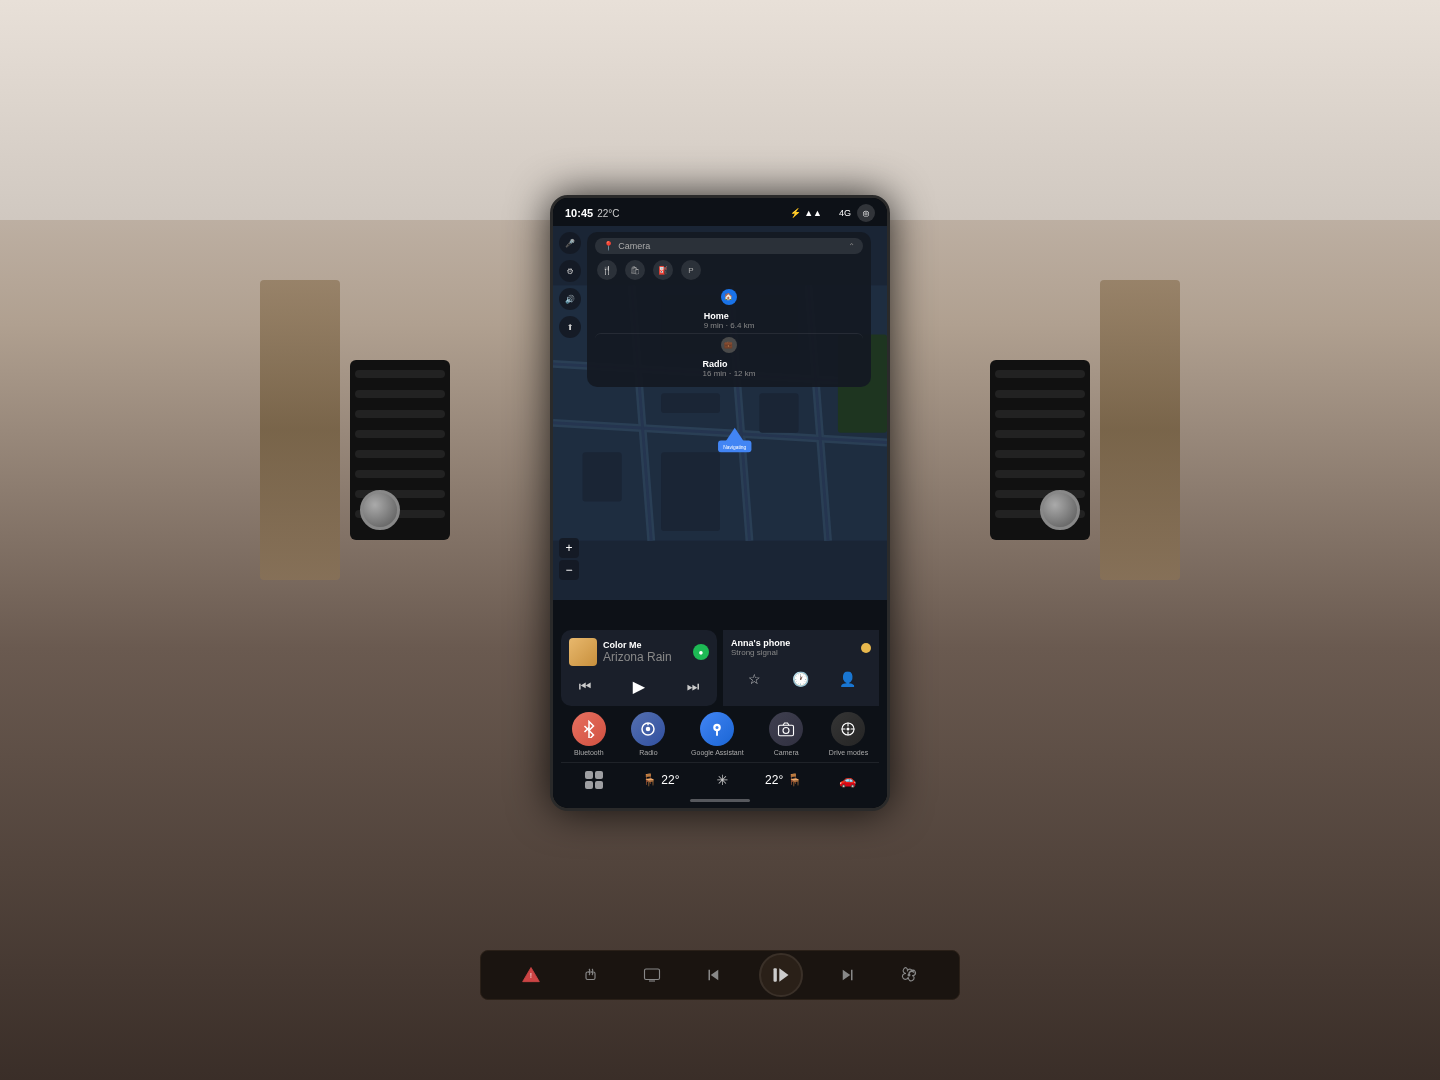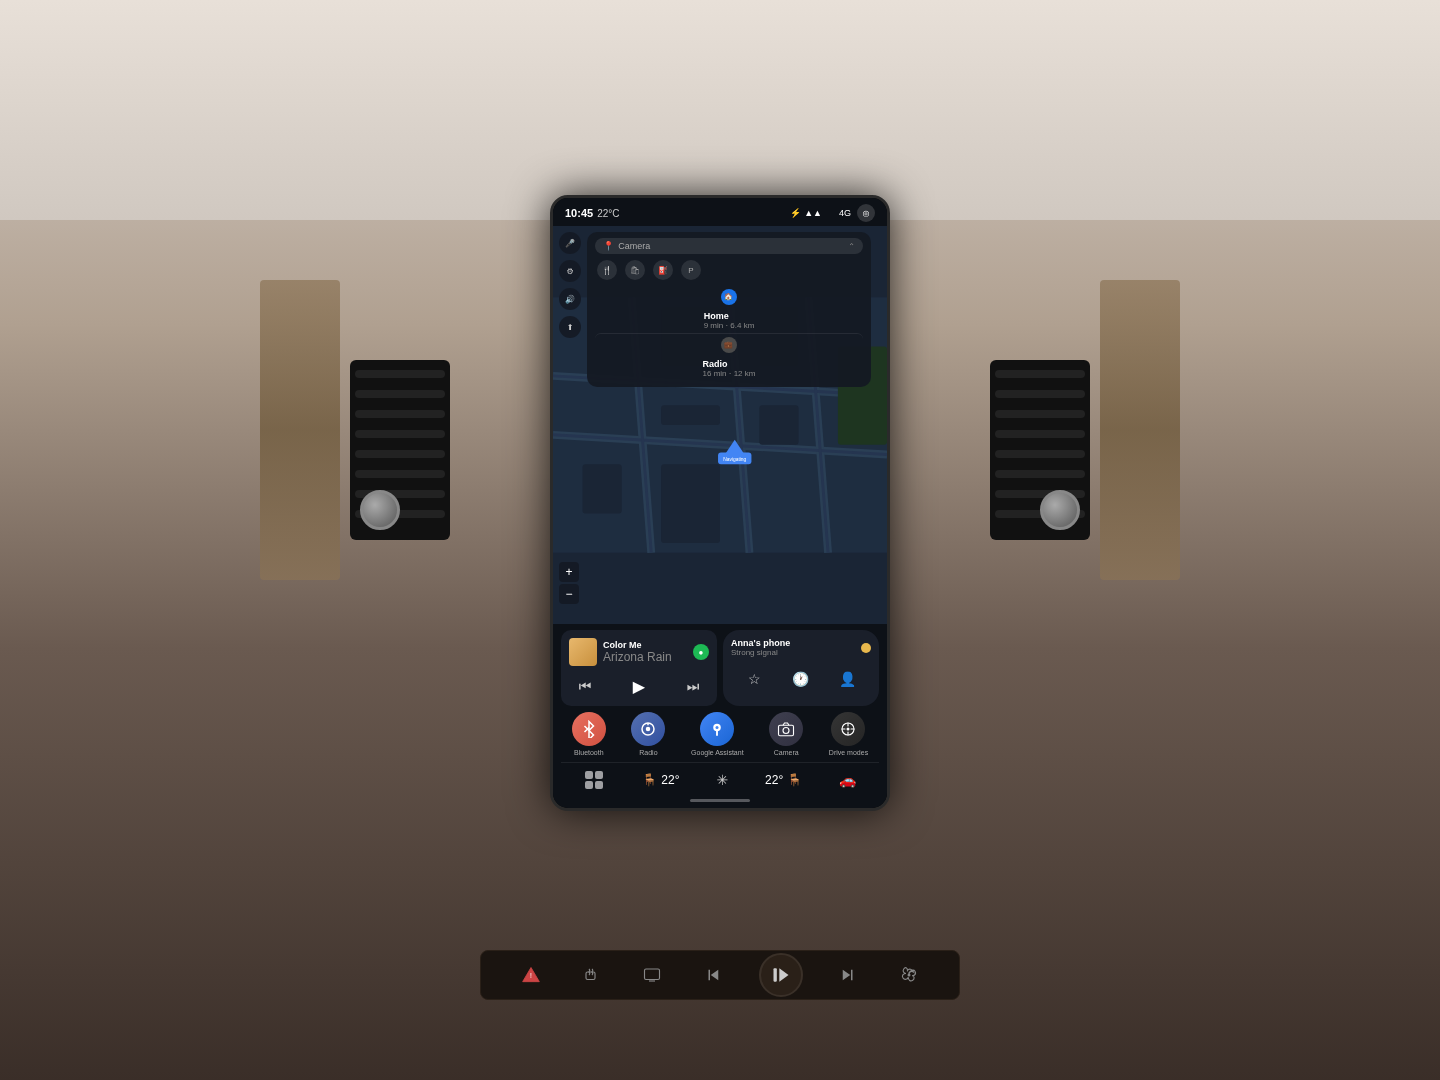--- a/index.html
+++ b/index.html
@@ -227,20 +227,21 @@
     .bottom-sections {
       background: #0d1117;
       padding: 6px 8px 4px;
     }
 
     
     .media-phone-row {
       display: flex;
       gap: 6px;
       margin-bottom: 6px;
+      margin-top: 24px;
     }
 
     .media-card {
       flex: 1;
       background: #1a1f2a;
       border-radius: 10px;
       padding: 8px;
     }
 
     .media-card-header {
@@ -309,21 +310,21 @@
 
     .media-play-btn {
       color: #fff;
       font-size: 16px;
     }
 
     
     .phone-card {
       flex: 1;
       background: #1a1f2a;
-      border-radius: 16px;
+      border-radius: 0;
       padding: 8px;
     }
 
     .phone-header {
       display: flex;
       align-items: center;
       justify-content: space-between;
       margin-bottom: 8px;
     }
 

